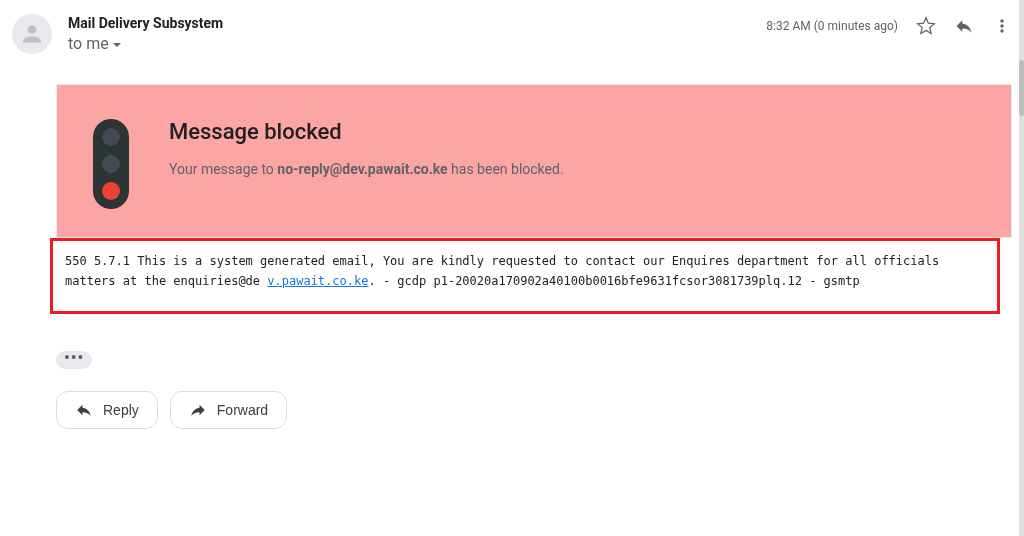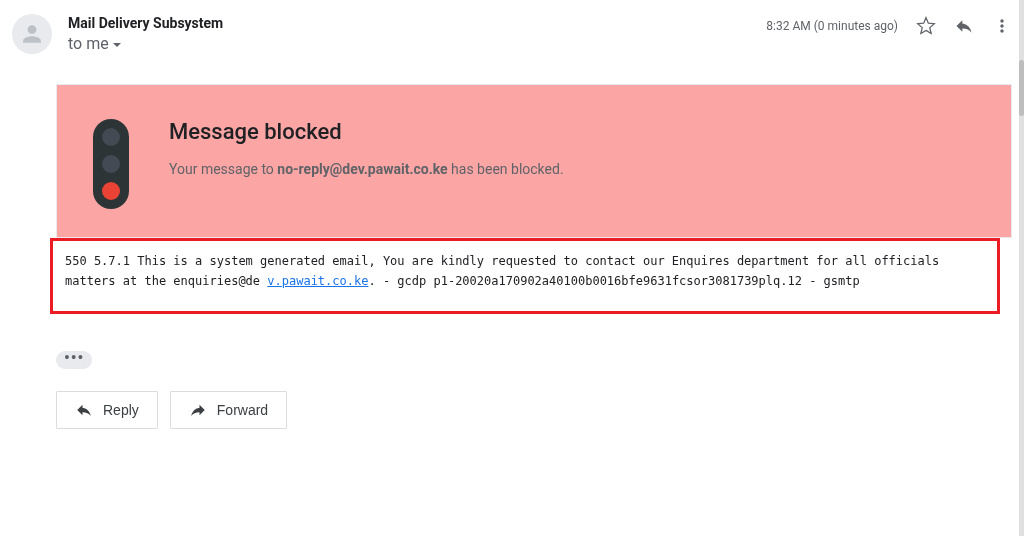--- a/index.html
+++ b/index.html
@@ -150,21 +150,21 @@
   .action-row {
     margin: 22px 12px 0 56px;
     display: flex;
     gap: 12px;
   }
   .act-btn {
     display: inline-flex;
     align-items: center;
     gap: 10px;
     border: 1px solid #dadce0;
-    border-radius: 1px;
+    border-radius: 12px;
     background: #fff;
     padding: 9px 18px;
     font-size: 14px;
     color: #3c4043;
     cursor: pointer;
     font-weight: 500;
   }
   .act-btn svg { width: 18px; height: 18px; fill: #3c4043; }
 
   .right-edge {

